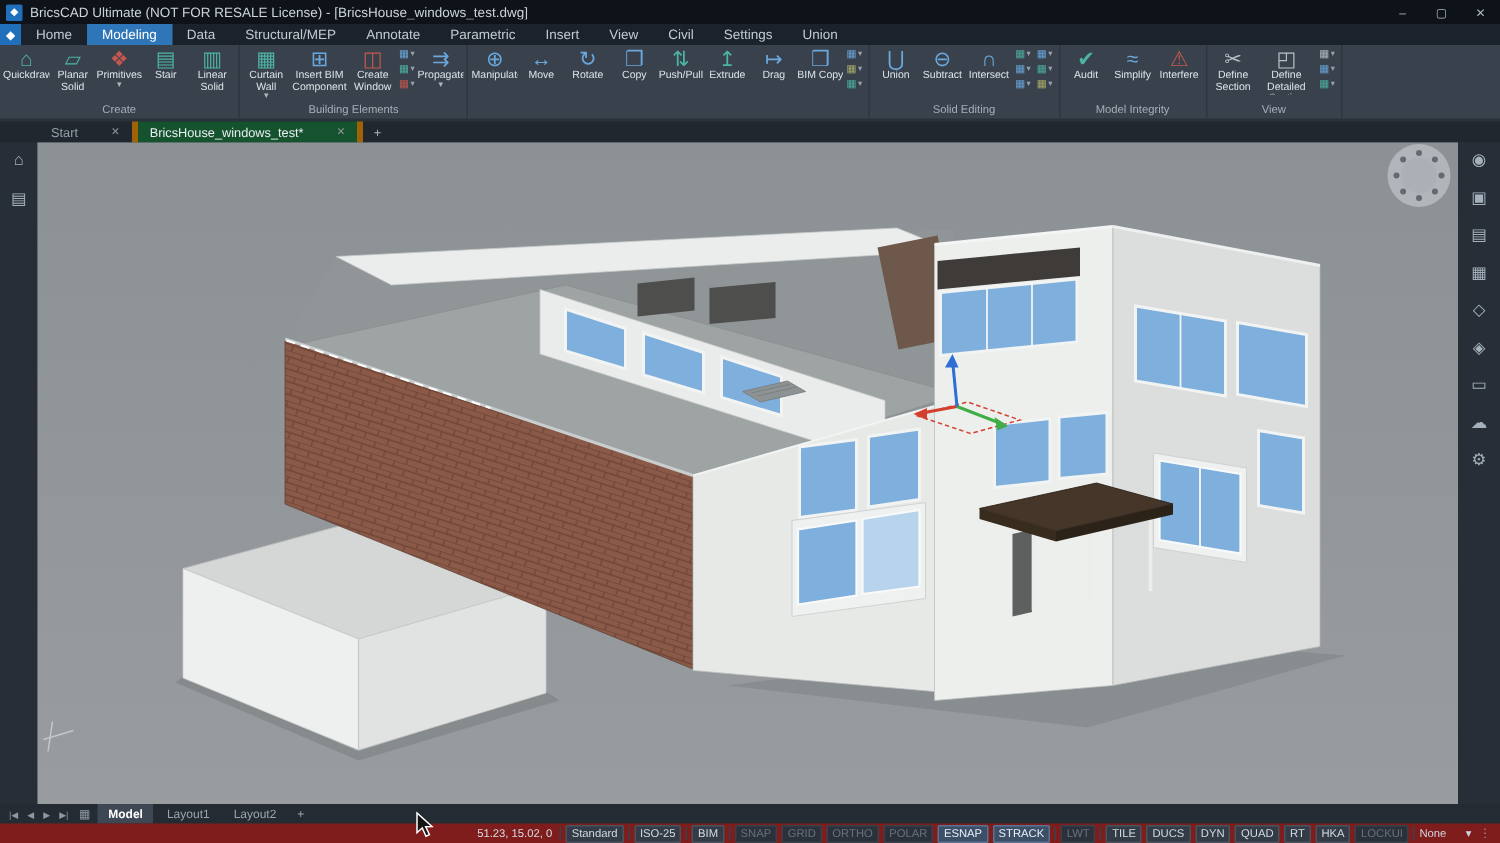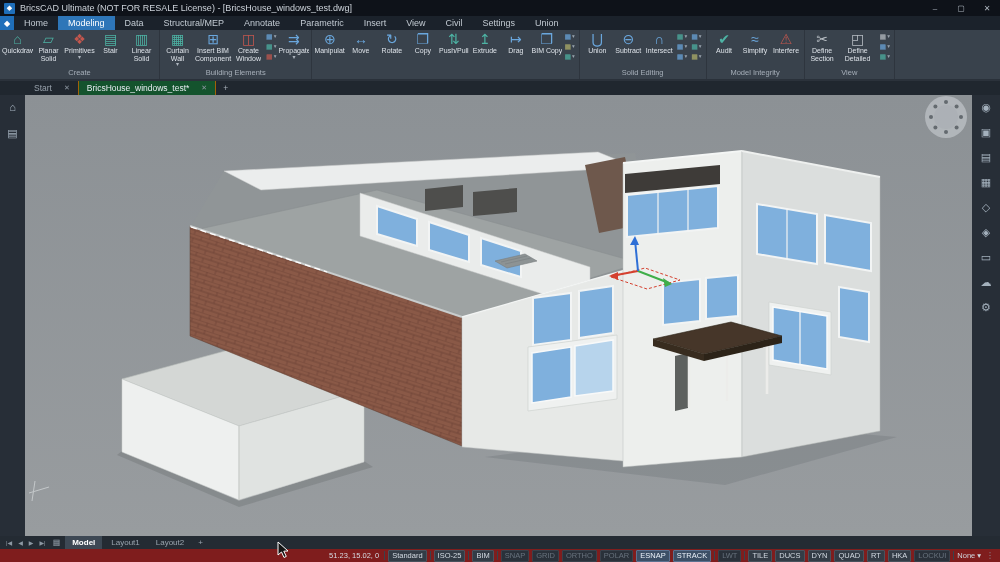--- a/index.html
+++ b/index.html
@@ -30,21 +30,21 @@
   .rlbl{display:block;width:100%;font-size:7px;line-height:1.1;max-height:16px;overflow:hidden}
   .dd{font-size:6px;line-height:5px;color:#aeb6bf}
   .gname{height:12px;font-size:7.5px;color:#a6afb9;text-align:center;line-height:12px}
   .ministack{display:flex;flex-direction:column;margin:1px 2px 0 2px;gap:1px}
   .minirow{display:flex;align-items:center;gap:1px;color:#c2cad2;font-size:7px;line-height:9px}
   .mdd{font-size:5.5px;color:#98a2ad}
   .c-teal{color:#4db3a4}.c-blue{color:#6aa7dd}.c-red{color:#c4574e}.c-olive{color:#b0b06a}.c-gray{color:#b8bec4}
 
   
   .doctabs{position:absolute;top:81px;left:0;right:0;height:14px;background:#20272f;display:flex;align-items:stretch;font-size:8.5px;color:#97a1ab;padding-left:26px}
-  .dtab{display:flex;align-items:center;gap:12px;padding:0 8px;border-right:1px solid #a16207}
+  .dtab{display:flex;align-items:center;gap:22px;padding:0 8px;border-right:4px solid #a16207}
   .dtab.active{background:#14532d;color:#e8edf2}
   .dclose{font-size:7px;color:#8d97a1}
   .dadd{display:flex;align-items:center;padding:0 7px;color:#aab3bc}
 
   
   .leftbar{position:absolute;left:0;top:95px;width:25px;bottom:26px;background:#272e37;display:flex;flex-direction:column;align-items:center;padding-top:6px;gap:14px}
   .rightbar{position:absolute;right:0;top:95px;width:28px;bottom:26px;background:#272e37;display:flex;flex-direction:column;align-items:center;padding-top:6px;gap:13px}
   .sbicon{color:#a4b1bd;font-size:11px;line-height:12px;cursor:default}
 
   
@@ -60,21 +60,21 @@
   .ladd{padding:0 5px}
 
   
   .statusbar{position:absolute;left:0;right:0;bottom:0;height:13px;background:#7f1d1d;display:flex;align-items:center;font-size:7.5px;color:#c7ced6;gap:3px;padding:0 4px}
   .sspacer{flex:1}
   .scoords{color:#d6dce3;margin-right:2px}
   .ssep{width:1px;height:9px;background:#39424b}
   .st{padding:0 3px;line-height:10px;border:1px solid #49525d;background:#333c46;color:#d3dae2;border-radius:1px}
   .st-on{background:#3c4f66;border-color:#5b7291;color:#eaf1f9}
   .st-off{background:#2a313a;border-color:#39414b;color:#68727d}
-  .snone{display:flex;gap:2px;color:#cfd6dd}
+  .snone{display:flex;gap:13px;color:#cfd6dd}
   .sdots{color:#8d97a1;font-size:8px;padding:0 2px}
 
   .cursor{position:absolute;left:277px;top:541px;z-index:99;pointer-events:none}
 </style>
 </head>
 <body>
 
 <div class="app">
 
   <div class="titlebar">

